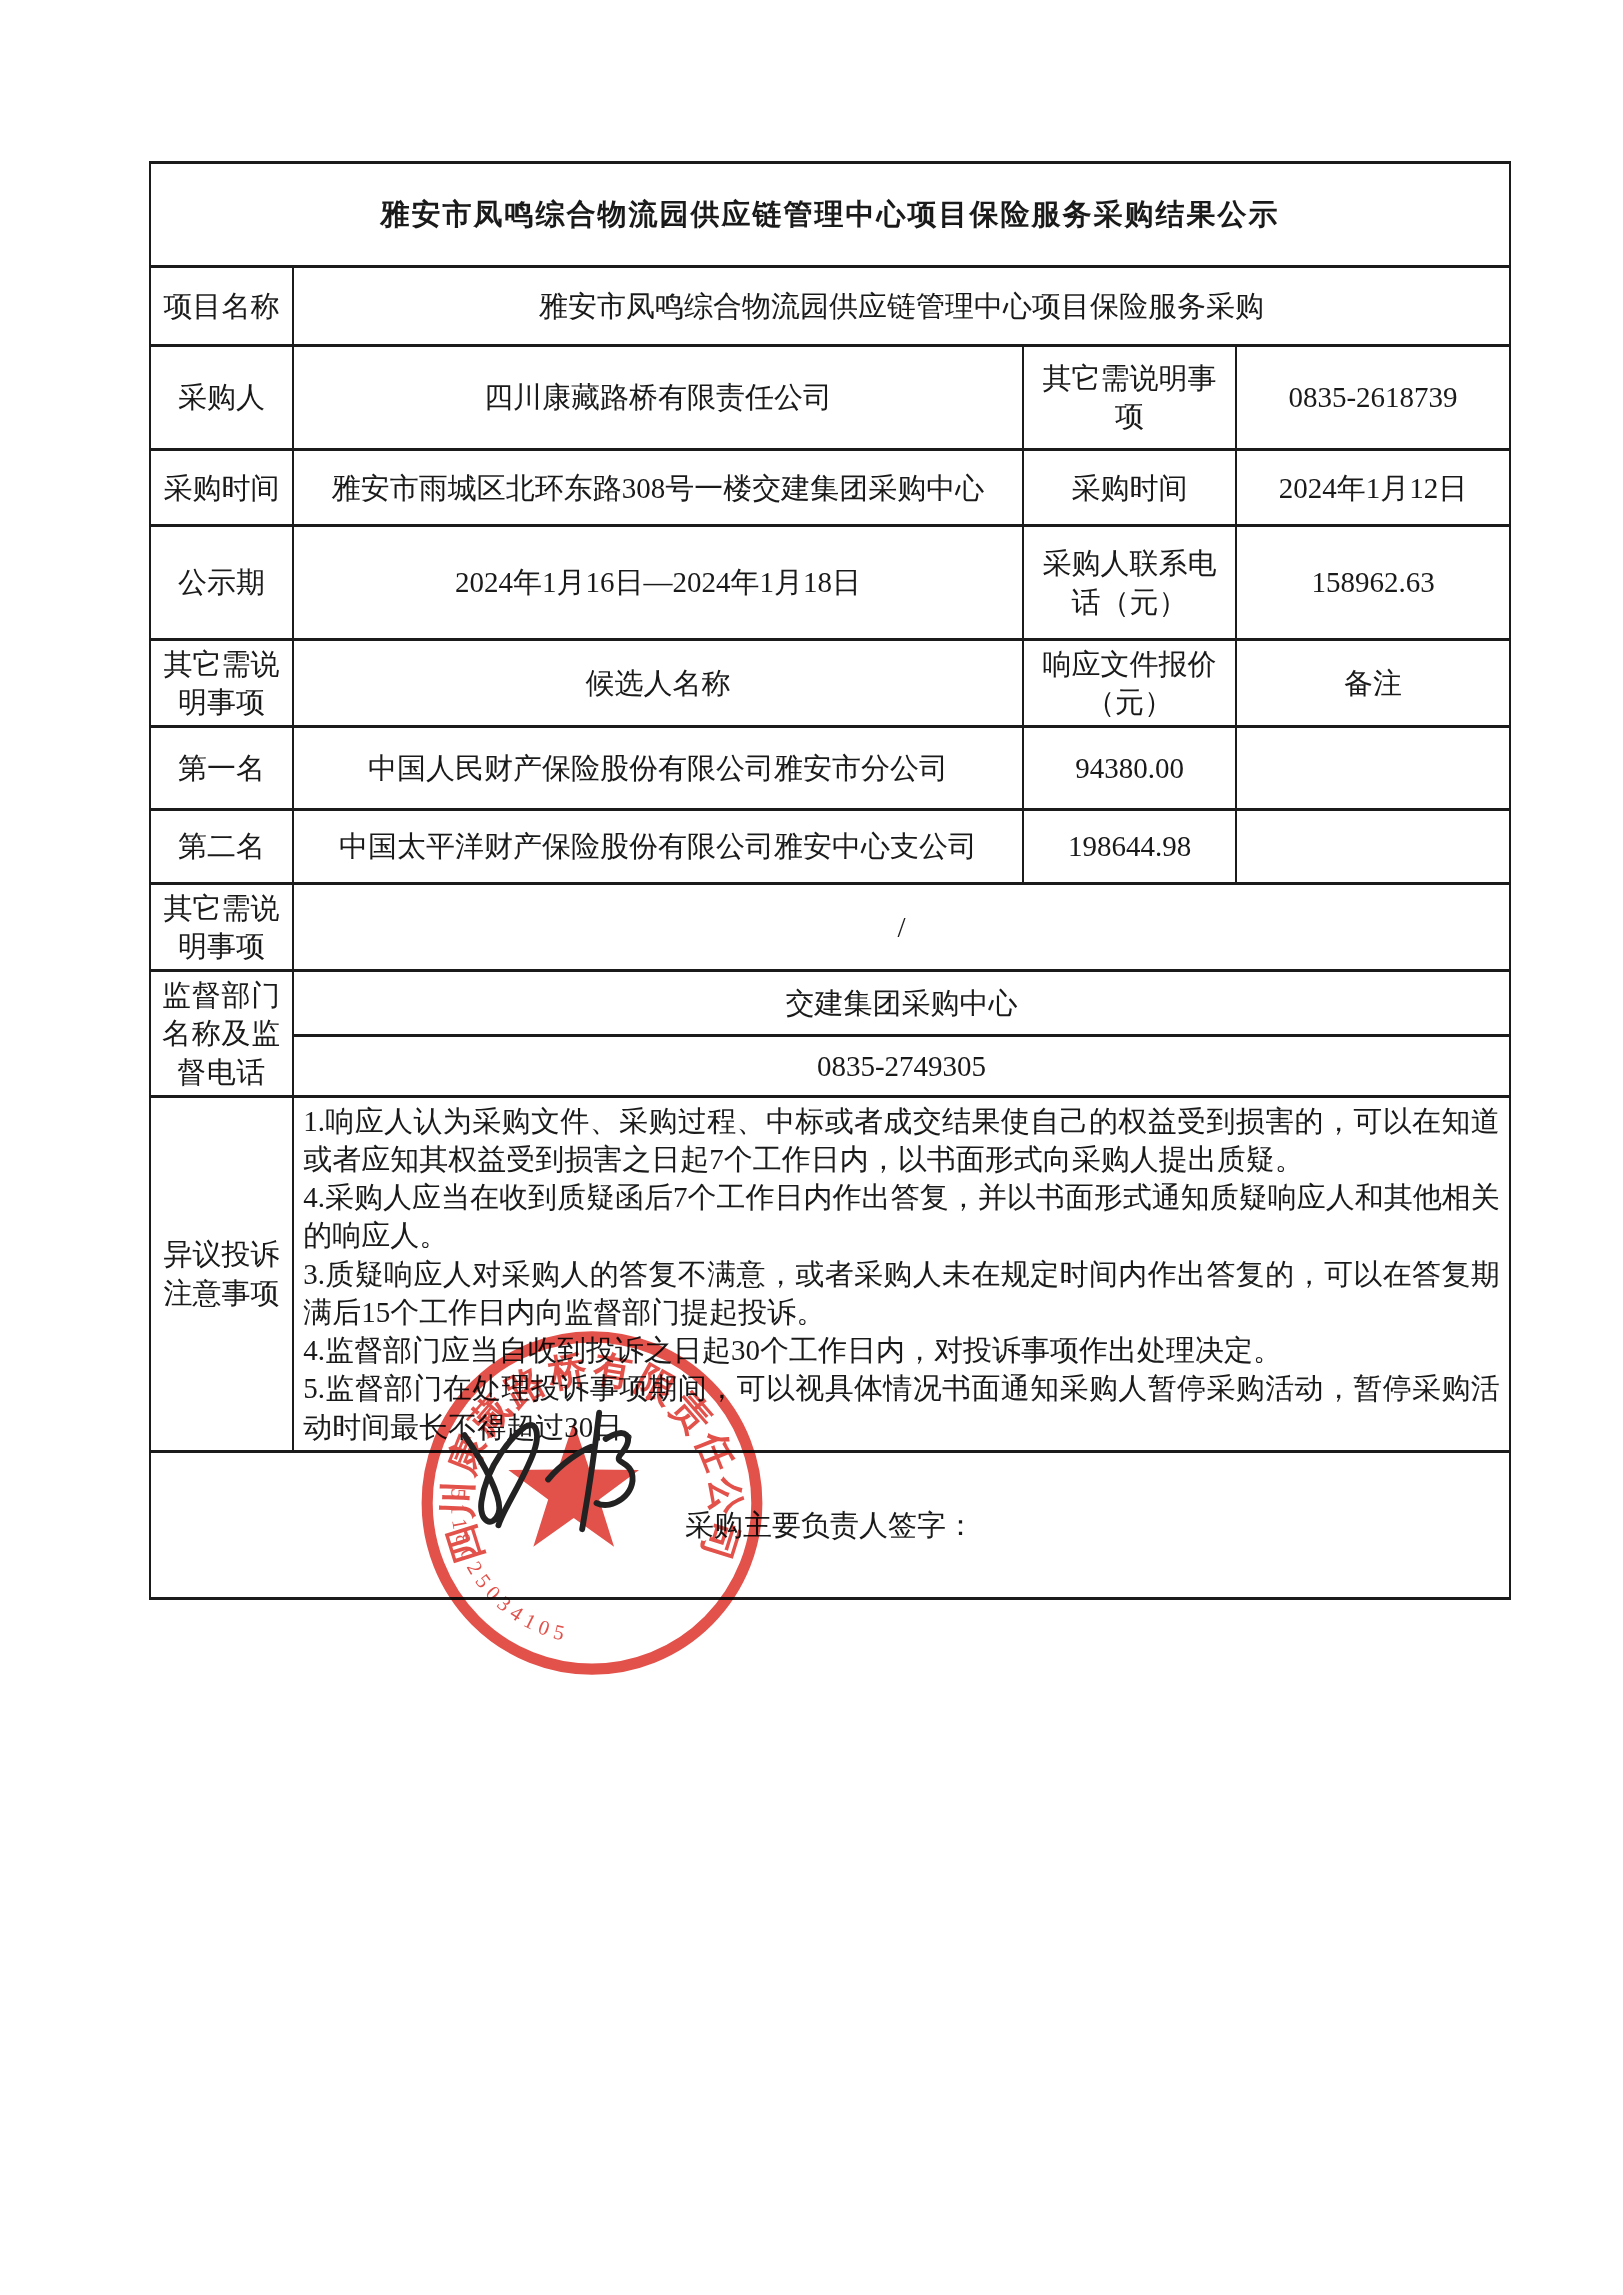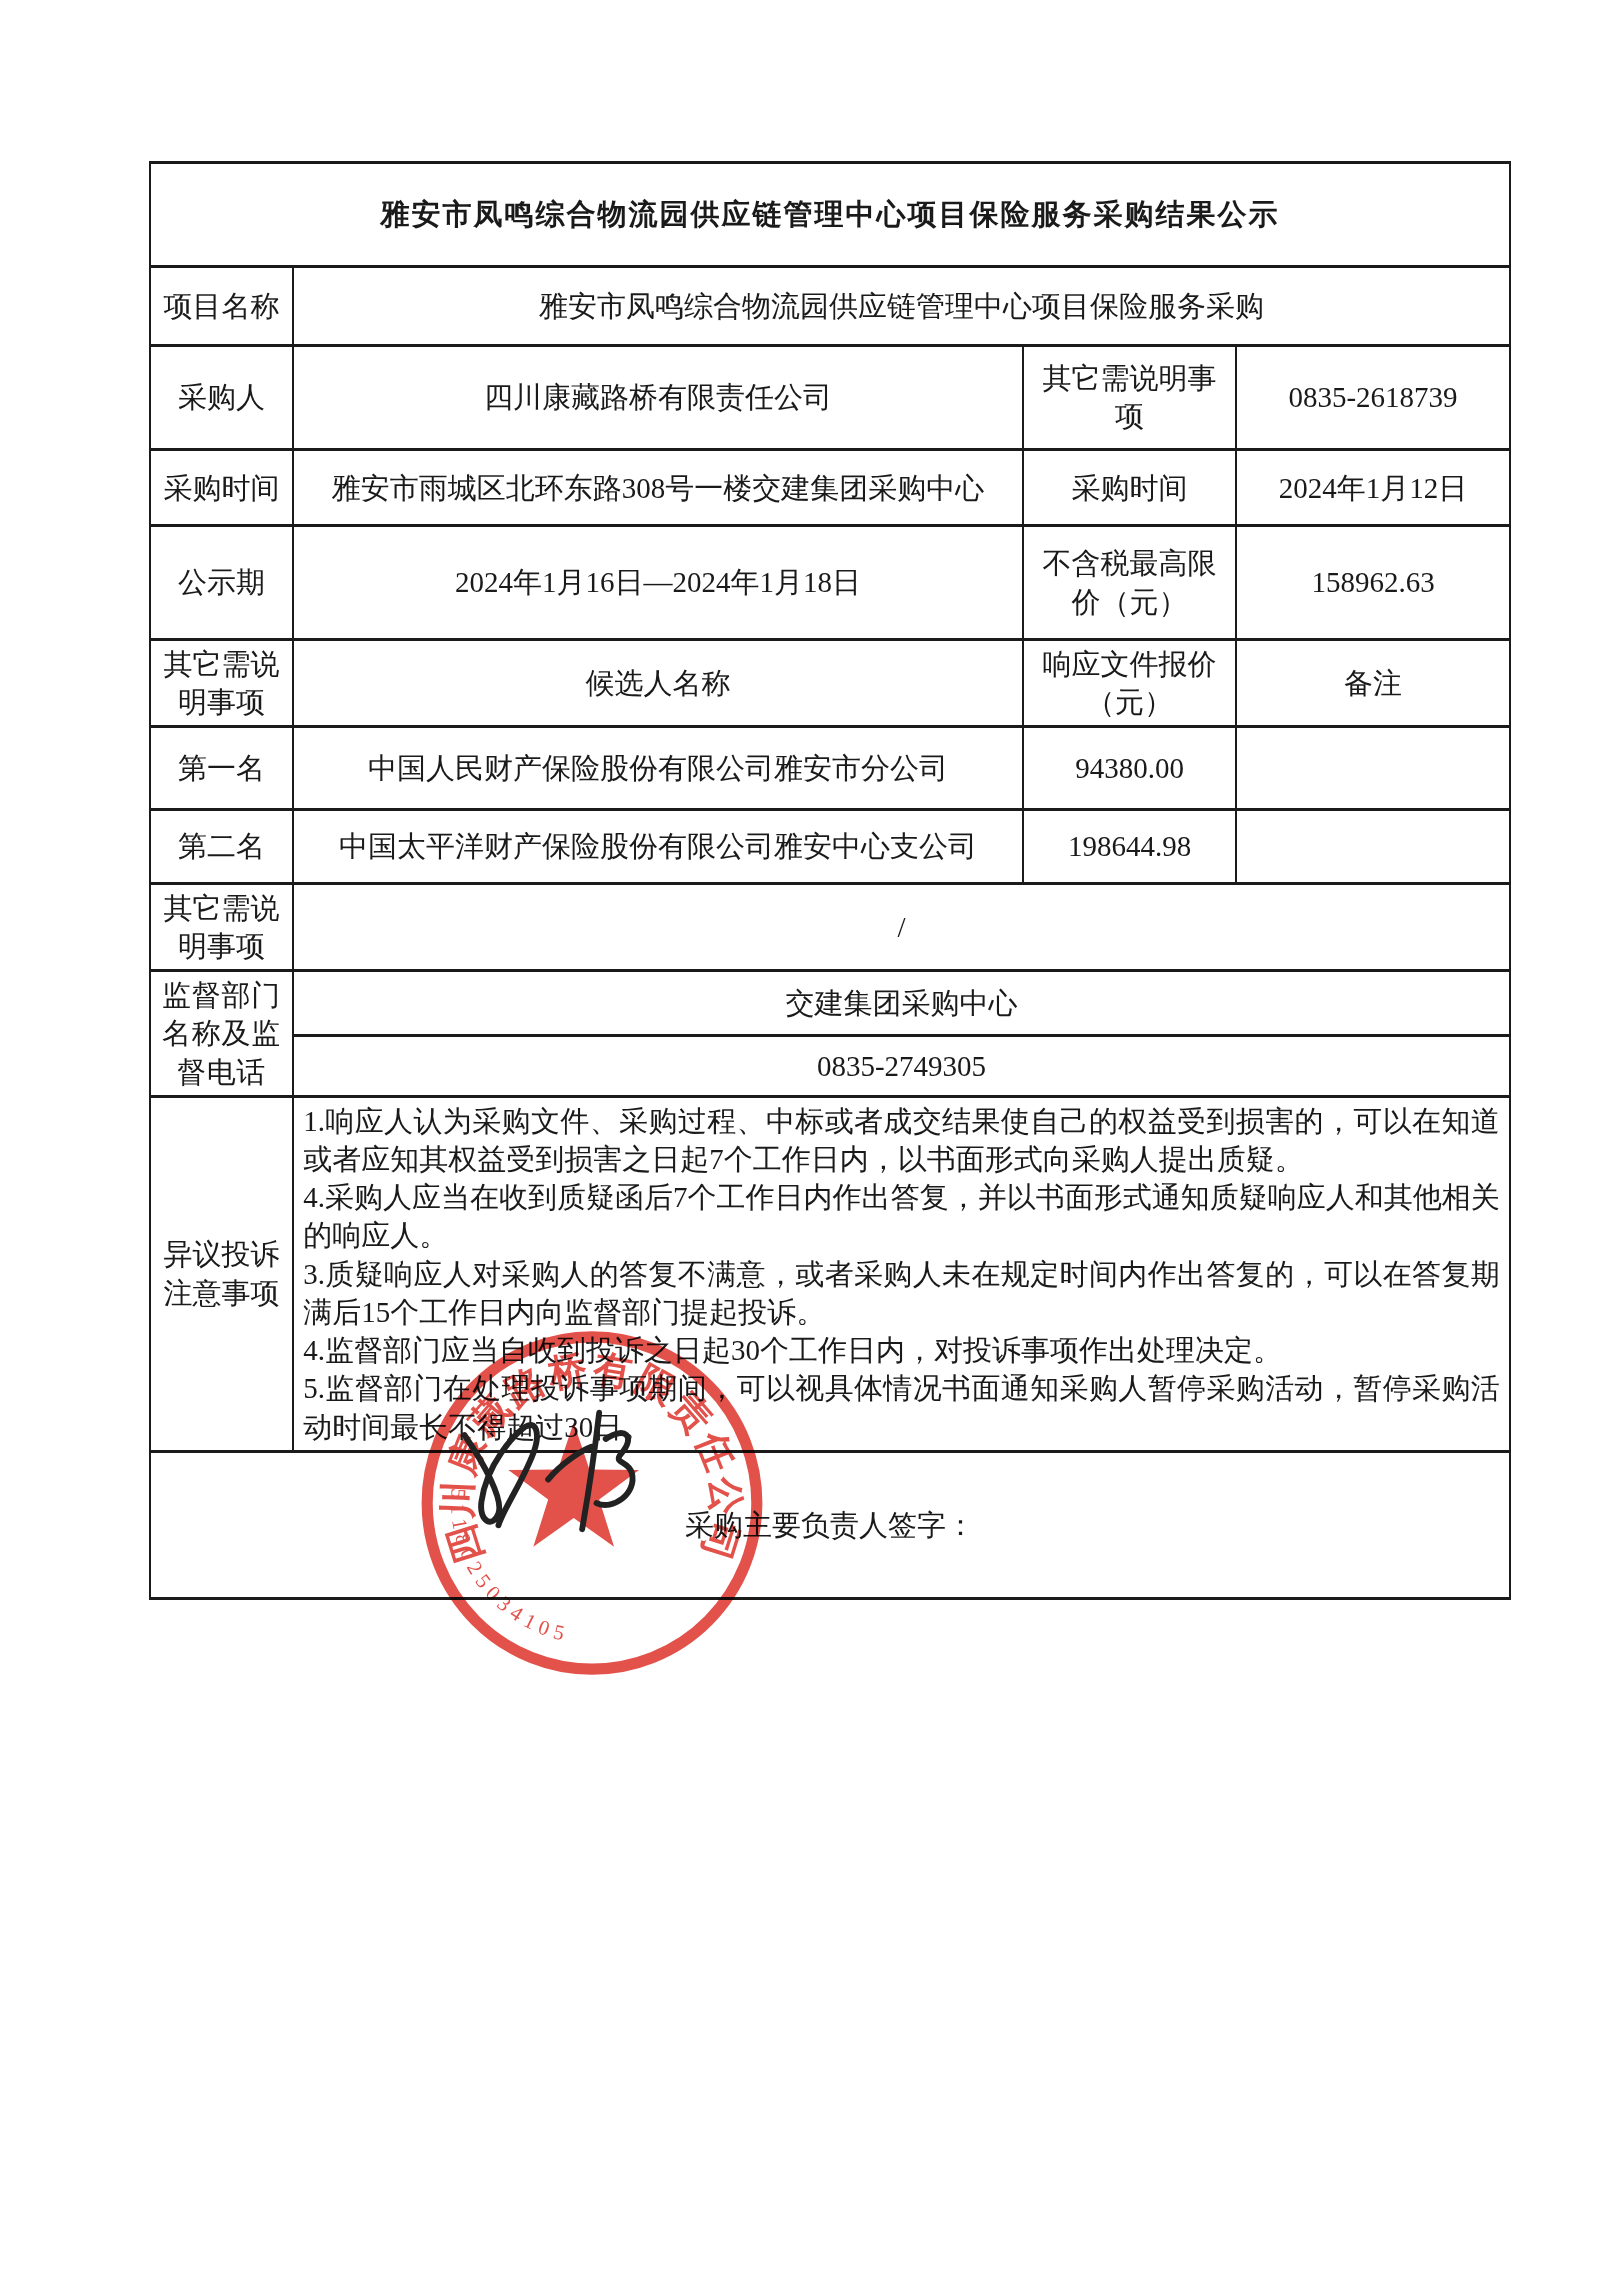--- a/index.html
+++ b/index.html
@@ -110,21 +110,21 @@
     <tr class="r-location">
       <td class="label">采购时间</td>
       <td>雅安市雨城区北环东路308号一楼交建集团采购中心</td>
       <td>采购时间</td>
       <td>2024年1月12日</td>
     </tr>
 
     <tr class="r-publicity">
       <td class="label">公示期</td>
       <td>2024年1月16日—2024年1月18日</td>
-      <td>不含税最高限价（元）</td>
+      <td>采购人联系电话（元）</td>
       <td>158962.63</td>
     </tr>
 
     <tr class="r-cand">
       <td class="label">其它需说明事项</td>
       <td>候选人名称</td>
       <td>响应文件报价（元）</td>
       <td>备注</td>
     </tr>
 

